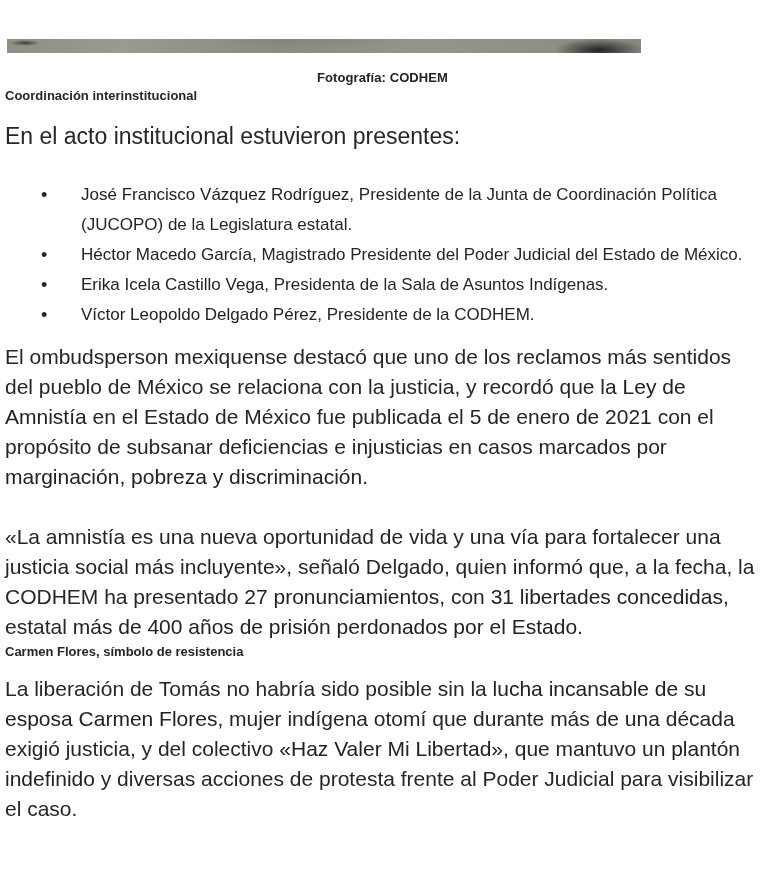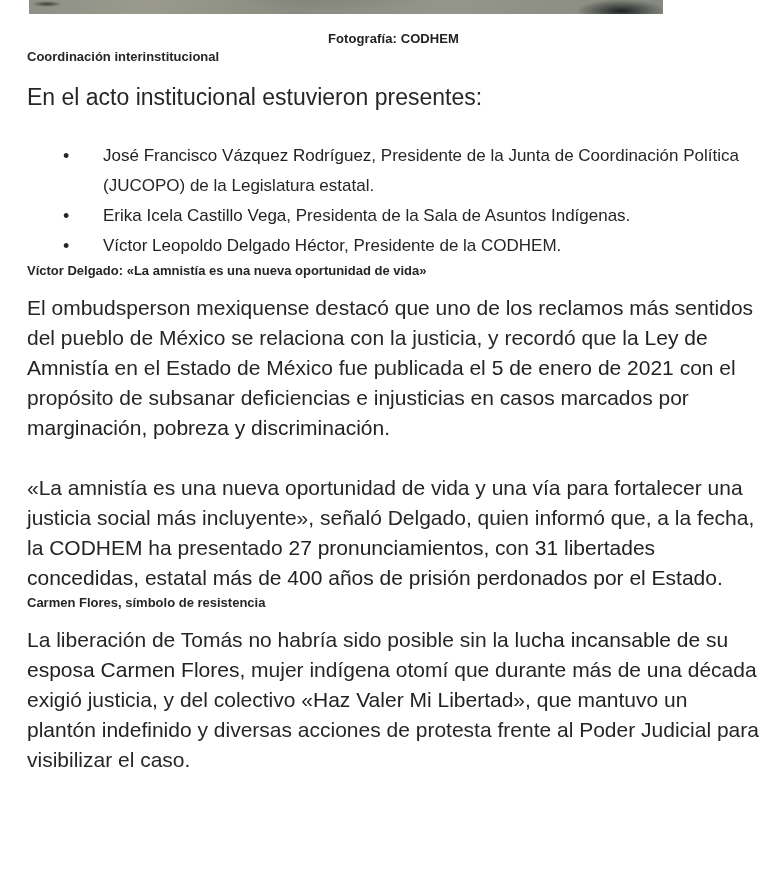--- a/index.html
+++ b/index.html
@@ -9,21 +9,22 @@
   }
   body {
     width: 775px;
     height: 885px;
     overflow: hidden;
     font-family: "Liberation Sans", sans-serif;
     color: #262626;
     -webkit-font-smoothing: antialiased;
   }
   .page {
-    padding: 0 15px 0 27px;
+    padding: 0 15px 0 5px;
+    margin-top: 39px;
   }
   
   .photo {
     height: 14px;
     width: 634px;
     margin-left: 2px;
     background:
       radial-gradient(ellipse 62px 16px at 592px 11px, rgba(24,30,32,0.95), rgba(24,30,32,0) 72%),
       radial-gradient(ellipse 20px 4px at 18px 4px, rgba(45,50,44,0.85), rgba(45,50,44,0) 75%),
       radial-gradient(ellipse 120px 10px at 300px 2px, rgba(125,127,115,0.5), rgba(125,127,115,0) 80%),
@@ -89,25 +90,25 @@
   <div class="photo"></div>
 
   <div class="caption">Fotografía: CODHEM</div>
 
   <h2 class="h h-coordination">Coordinación interinstitucional</h2>
 
   <p class="intro">En el acto institucional estuvieron presentes:</p>
 
   <ul class="attendees">
     <li><b>José Francisco Vázquez Rodríguez</b><span>, Presidente de la Junta de Coordinación Política (JUCOPO) de la Legislatura estatal.</span></li>
+    <li><b>Héctor Macedo García</b><span>, Magistrado Presidente del Poder Judicial del Estado de México.</span></li>
     <li><b>Erika Icela Castillo Vega</b><span>, Presidenta de la Sala de Asuntos Indígenas.</span></li>
-    <li><b>Víctor Leopoldo Delgado Héctor</b><span>, Presidente de la CODHEM.</span></li>
+    <li><b>Víctor Leopoldo Delgado Pérez</b><span>, Presidente de la CODHEM.</span></li>
   </ul>
 
-  <h2 class="h h-amnesty">Víctor Delgado: «La amnistía es una nueva oportunidad de vida»</h2>
 
   <p class="body"><span>El ombudsperson mexiquense destacó que uno de los reclamos más sentidos del pueblo de México se relaciona con la justicia, y recordó que la </span><b>Ley de Amnistía</b><span> en el Estado de México fue publicada el </span><b>5 de enero de 2021</b><span> con el propósito de subsanar deficiencias e injusticias en casos marcados por </span><b>marginación, pobreza y discriminación</b><span>.</span></p>
 
   <p class="body spaced"><span>«La amnistía es una nueva oportunidad de vida y una vía para fortalecer una justicia social más incluyente», señaló Delgado, quien informó que, a la fecha, la CODHEM ha presentado </span><b>27 pronunciamientos</b><span>, con </span><b>31 libertades concedidas</b><span>, estatal </span><b>más de 400 años de prisión perdonados por el Estado</b><span>.</span></p>
 
   <h2 class="h h-carmen">Carmen Flores, símbolo de resistencia</h2>
 
   <p class="body"><span>La liberación de Tomás no habría sido posible sin la </span><b>lucha incansable de su esposa Carmen Flores</b><span>, mujer indígena otomí que durante más de una década exigió justicia, y del colectivo </span><b>«Haz Valer Mi Libertad»</b><span>, que mantuvo un </span><b>plantón indefinido</b><span> y diversas acciones de protesta frente al Poder Judicial para visibilizar el caso.</span></p>
 
 </div>

